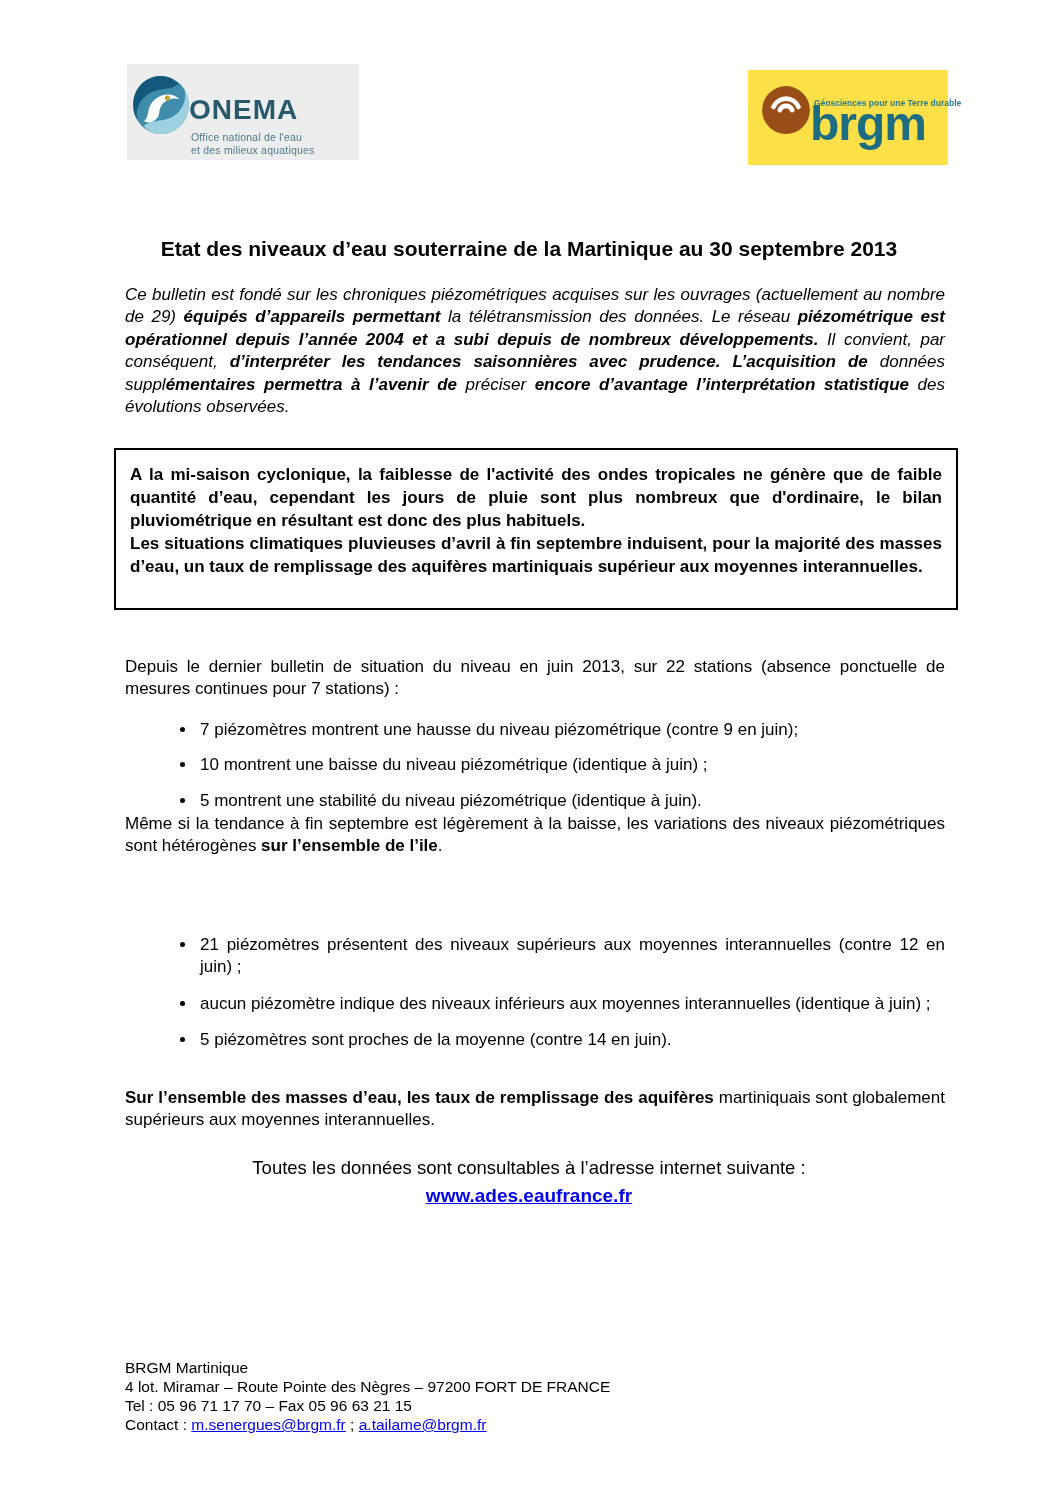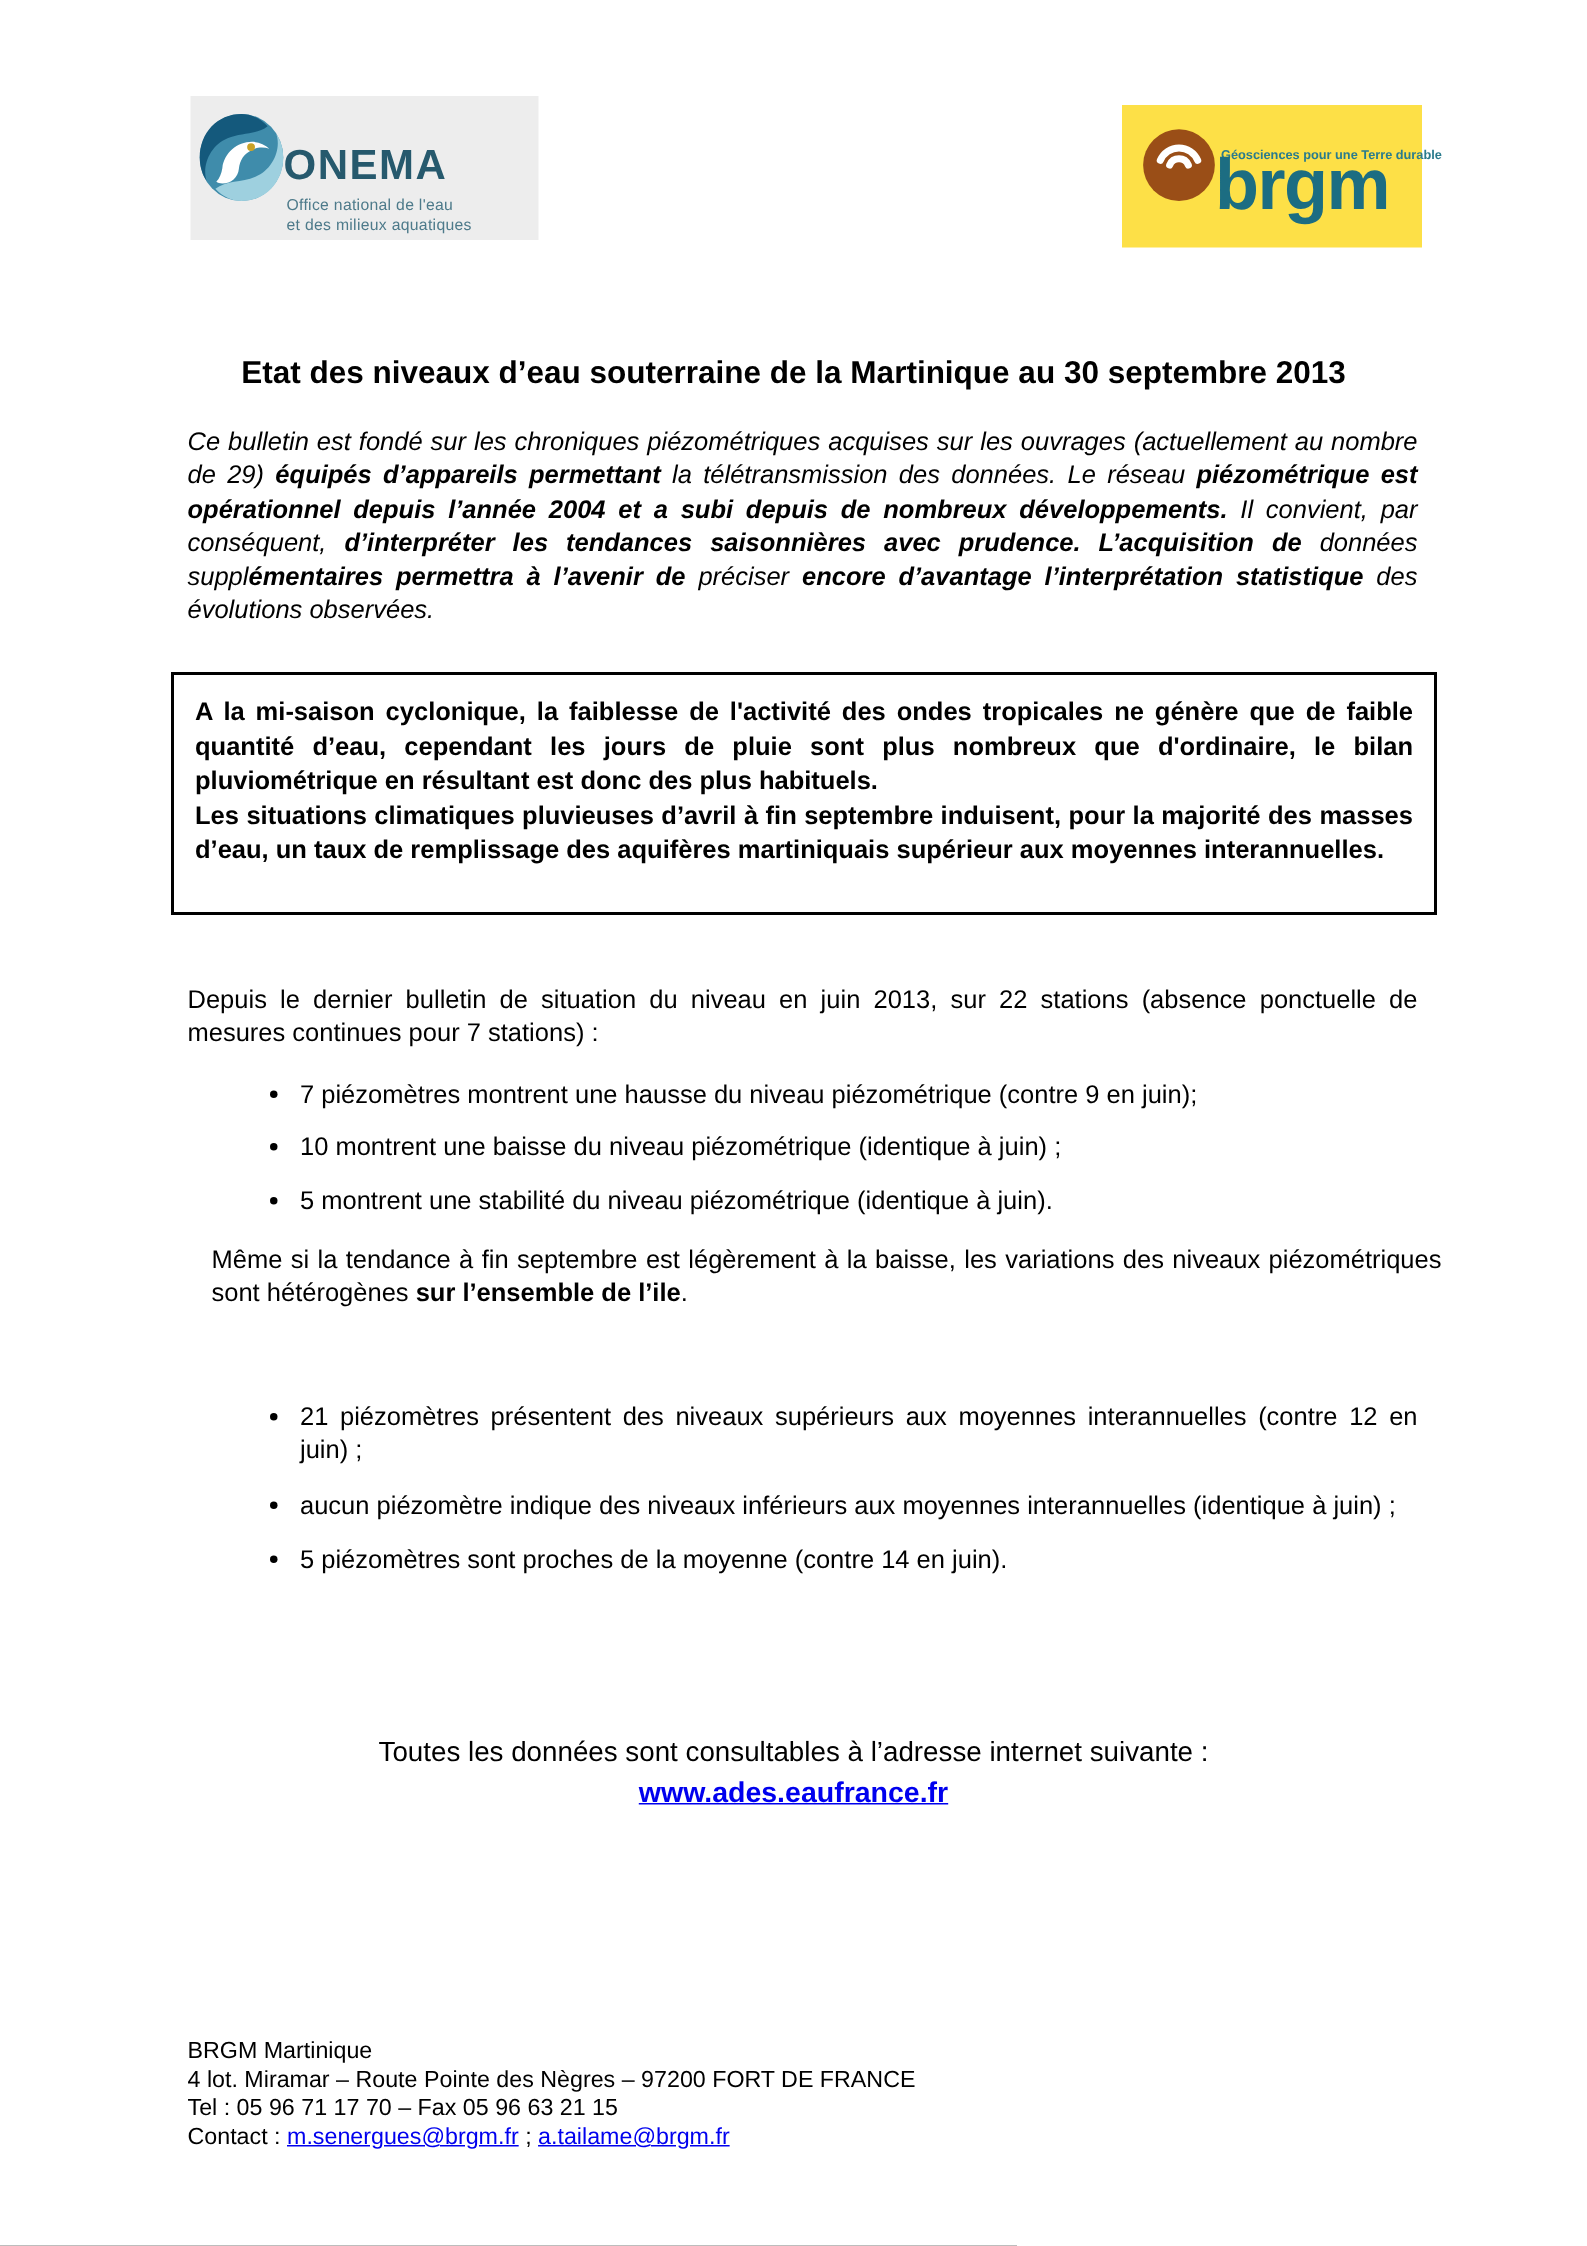--- a/index.html
+++ b/index.html
@@ -159,29 +159,30 @@
     </div>
 
   <p class="abs para p-depuis" style="margin:0">Depuis le dernier bulletin de situation du niveau en juin 2013, sur 22 stations (absence ponctuelle de mesures continues pour 7 stations) :</p>
 
   <ul class="abs bullets bullets-1">
       <li>7  piézomètres montrent une hausse du niveau piézométrique (contre 9 en juin);</li>
       <li>10 montrent une baisse du niveau piézométrique (identique à juin) ;</li>
       <li>5 montrent une stabilité du niveau piézométrique (identique à juin).</li>
     </ul>
 
-  <p class="abs para p-meme" style="margin:16px"><span>Même si la tendance à fin septembre est légèrement à la baisse, les variations des niveaux piézométriques sont hétérogènes </span><span class="b">sur l’ensemble de l’ile</span><span>.</span></p>
+  <p class="abs para p-meme" style="margin:0"><span>Même si la tendance à fin septembre est légèrement à la baisse, les variations des niveaux piézométriques sont hétérogènes </span><span class="b">sur l’ensemble de l’ile</span><span>.</span></p>
 
 
   <ul class="abs bullets bullets-2">
       <li>21 piézomètres présentent des niveaux supérieurs aux moyennes interannuelles (contre 12 en juin) ;</li>
       <li>aucun piézomètre indique des niveaux inférieurs aux moyennes interannuelles (identique à juin) ;</li>
       <li>5 piézomètres sont proches de la moyenne (contre 14 en juin).</li>
     </ul>
 
+  <p class="abs para p-sur" style="margin:0"><span class="b">Sur l’ensemble des masses d’eau, les taux de remplissage des aquifères</span><span> martiniquais sont globalement supérieurs aux moyennes interannuelles.</span></p>
 
   <p class="abs consult-label" style="margin:0">Toutes les données sont consultables à l’adresse internet suivante :</p>
   <div class="abs consult-link-wrap">
     <a class="weblink" href="#">www.ades.eaufrance.fr</a>
   </div>
 
   <div class="abs footer">
     <div>BRGM Martinique</div>
     <div>4 lot. Miramar – Route Pointe des Nègres – 97200 FORT DE FRANCE</div>
     <div>Tel : 05 96 71 17 70 – Fax 05 96 63 21 15</div>

